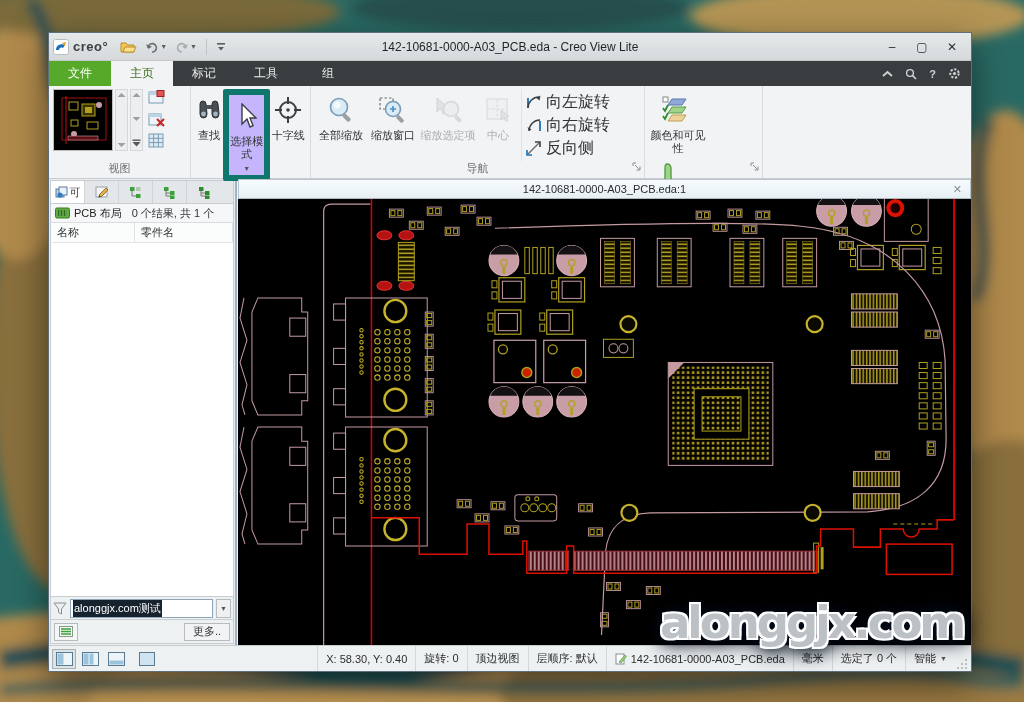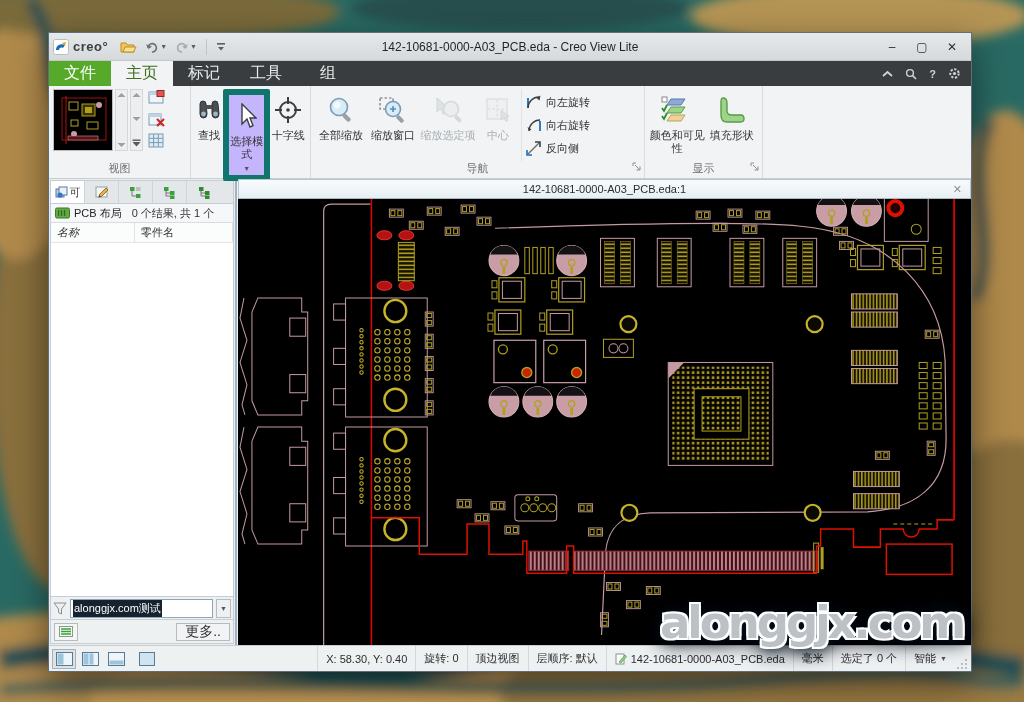--- a/index.html
+++ b/index.html
@@ -22,41 +22,41 @@
   .qbtn { display:flex; align-items:center; height:20px; padding:0 2px; border-radius:2px; }
   .caret { font-size:7px; color:#5a5f62; margin-left:1px; }
   .qsep { width:1px; height:16px; background:#bfc4c6; margin:0 3px; }
   .title-text { position:absolute; left:0; right:0; text-align:center; font-size:12px; color:#1f2325; }
   .wctrl { margin-left:auto; display:flex; z-index:2; }
   .wbtn { width:30px; height:22px; display:flex; align-items:center; justify-content:center;
           font-size:12px; color:#2c2f31; }
 
   
   .tabrow { height:25px; background:#393d3f; display:flex; align-items:stretch; flex:0 0 25px; }
-  .rtab { width:62px; display:flex; align-items:center; justify-content:center; font-size:16px; color:#e8eaea; }
+  .rtab { width:62px; display:flex; align-items:center; justify-content:center; font-size:12px; color:#e8eaea; }
   .rtab.file { background:#57aa29; color:#fff; }
   .rtab.active { background:#f1f3f4; color:#3f6e1f; }
   .tabrow-right { margin-left:auto; display:flex; align-items:center; gap:12px; padding-right:10px; }
   .tabrow-right .ric { color:#cfd3d4; font-size:11px; display:flex; align-items:center; }
 
   
   .ribbon { height:93px; background:#f1f3f4; display:flex; flex:0 0 93px; border-bottom:1px solid #c9cdcf; }
   .rgroup { display:flex; flex-direction:column; border-right:1px solid #d9dcde; position:relative; }
   .rgroup-content { flex:1; display:flex; align-items:stretch; padding:3px 4px 0 4px; }
   .rgroup-label { height:17px; font-size:11px; color:#6a6f72; text-align:center; line-height:15px; }
   .launcher { position:absolute; right:2px; bottom:2px; }
   .bigbtn { width:52px; display:flex; flex-direction:column; align-items:center; justify-content:flex-start;
             padding-top:4px; font-size:11px; color:#333; text-align:center; line-height:13px; }
   .bigbtn .bicon { height:34px; display:flex; align-items:center; justify-content:center; margin-bottom:2px; }
   .bigbtn.pressed { background:#c4b5fd; border:6px solid #0f766e; border-radius:2px; }
   .bigbtn.disabled { color:#a7aeb2; }
   .bigbtn.disabled svg { opacity:.45; }
   .ddown { font-size:7px; color:#555; margin-top:1px; }
   .sidecol { display:flex; flex-direction:column; justify-content:center; gap:3px; padding:0 4px; }
-  .smallbtn { display:flex; align-items:center; gap:4px; font-size:11px; color:#333; height:20px; }
+  .smallbtn { display:flex; align-items:center; gap:4px; font-size:16px; color:#333; height:20px; }
 
   
   .thumbwrap { border:1px solid #b9bec0; background:#000; width:60px; height:62px; }
   .vscroll { width:13px; display:flex; flex-direction:column; align-items:center; justify-content:space-between;
              padding:2px 0; background:#eceeef; border:1px solid #d4d7d9; margin-left:2px; height:62px; }
   .viewicons { display:flex; flex-direction:column; justify-content:space-between; padding:1px 2px; height:64px; margin-left:3px; }
 
   
   .main { flex:1; display:flex; min-height:0; background:#cfd8de; }
 
@@ -64,29 +64,29 @@
   .lpanel { width:188px; background:#e9edef; border-right:2px solid #9db4c6; display:flex; flex-direction:column; padding:1px; }
   .ptabs { height:23px; display:flex; align-items:stretch; background:#e3e7e9; border:1px solid #c7cdd0; border-bottom:none; }
   .ptab { width:34px; display:flex; align-items:center; justify-content:center; gap:2px; border-right:1px solid #cfd4d7;
           font-size:11px; color:#333; }
   .ptab.active { background:#fff; }
   .pinfo { height:20px; display:flex; align-items:center; gap:4px; padding:0 4px; background:#f5f7f8;
            border:1px solid #c7cdd0; border-bottom:1px solid #d9dddf; font-size:11px; color:#222; }
   .pinfo .results { margin-left:6px; color:#333; }
   .pcols { height:19px; display:flex; align-items:center; background:#fbfcfc; border-left:1px solid #c7cdd0; border-right:1px solid #c7cdd0; font-size:11px; color:#333; }
   .pcol { padding:0 6px; border-right:1px solid #e0e3e5; height:100%; display:flex; align-items:center; }
-  .pcol.c1 { width:84px;font-style:italic; }
+  .pcol.c1 { width:84px; }
   .pbody { flex:1; background:#fff; border:1px solid #c7cdd0; border-top:1px solid #e4e7e9; }
   .pfilter { height:23px; display:flex; align-items:center; gap:3px; padding:0 2px; background:#eef1f2; border:1px solid #c7cdd0; border-top:none; }
   .finput { flex:1; height:19px; background:#fff; border:1px solid #8fa6ba; display:flex; align-items:center; padding:0 2px; overflow:hidden; }
   .fsel { background:#16222e; color:#fff; font-size:11px; white-space:nowrap; padding:1px 1px; }
   .fdrop { width:15px; height:19px; border:1px solid #b5bbbf; background:#eef0f1; display:flex; align-items:center; justify-content:center; font-size:7px; color:#555; }
   .pbottom { height:24px; display:flex; align-items:center; padding:2px 3px; gap:4px; background:#eef1f2; border:1px solid #c7cdd0; border-top:none; }
   .greenbtn { width:24px; height:18px; border:1px solid #b5bbbf; background:#f4f6f6; display:flex; align-items:center; justify-content:center; }
-  .morebtn { margin-left:auto; height:18px; padding:0 8px; border:1px solid #b5bbbf; background:#f1f3f4; font-size:14px; color:#333; display:flex; align-items:center; }
+  .morebtn { margin-left:auto; height:18px; padding:0 8px; border:1px solid #b5bbbf; background:#f1f3f4; font-size:11px; color:#333; display:flex; align-items:center; }
 
   
   .viewer { flex:1; display:flex; flex-direction:column; min-width:0; border-left:1px solid #f0f3f5; }
   .doctab { height:20px; background:linear-gradient(#f7fbfd,#e7eff4); border:1px solid #b9c6ce; border-bottom:1px solid #aab8c0;
             display:flex; align-items:center; position:relative; flex:0 0 20px; }
   .doctab-title { position:absolute; left:0; right:0; text-align:center; font-size:11px; color:#2a2e30; }
   .doctab-close { margin-left:auto; z-index:2; padding:0 8px; color:#8a9094; font-size:11px; }
   .canvas { flex:1; background:#000; position:relative; min-height:0; }
   .canvas svg { display:block; width:100%; height:100%; }
 
@@ -378,21 +378,21 @@
         </div>
       </div>
       <div class="rgroup-label">导航</div>
       <span class="launcher"><svg width="10" height="10">
             <path d="M1,4 V1 H4" stroke="#8a9094" fill="none"></path>
             <path d="M3,3 L8,8 M8,4.5 V8 H4.5" stroke="#8a9094" fill="none"></path>
           </svg></span>
     </div>
 
     <div class="rgroup" style="width:118px;">
-      <div class="rgroup-content" style="justify-content:center;">
+      <div class="rgroup-content" style="justify-content:center;flex-direction:column;">
         <div class="bigbtn" style="width:58px;">
           <span class="bicon">
             <svg width="32" height="30">
                 <path d="M10,4 L24,4 L20,10 L6,10 Z" fill="#8fa8d8" stroke="#5a78b0"></path>
                 <path d="M10,12 L24,12 L20,18 L6,18 Z" fill="#9ed48a" stroke="#5a9b47"></path>
                 <path d="M10,20 L24,20 L20,26 L6,26 Z" fill="#ecd39a" stroke="#c0a050"></path>
                 <rect x="1" y="2" width="5" height="5" fill="#fff" stroke="#888"></rect>
                 <path d="M1,13 L3,16 L6,10" stroke="#2e8b2e" stroke-width="1.8" fill="none"></path>
                 <path d="M1,21 L3,24 L6,18" stroke="#2e8b2e" stroke-width="1.8" fill="none"></path>
               </svg>

